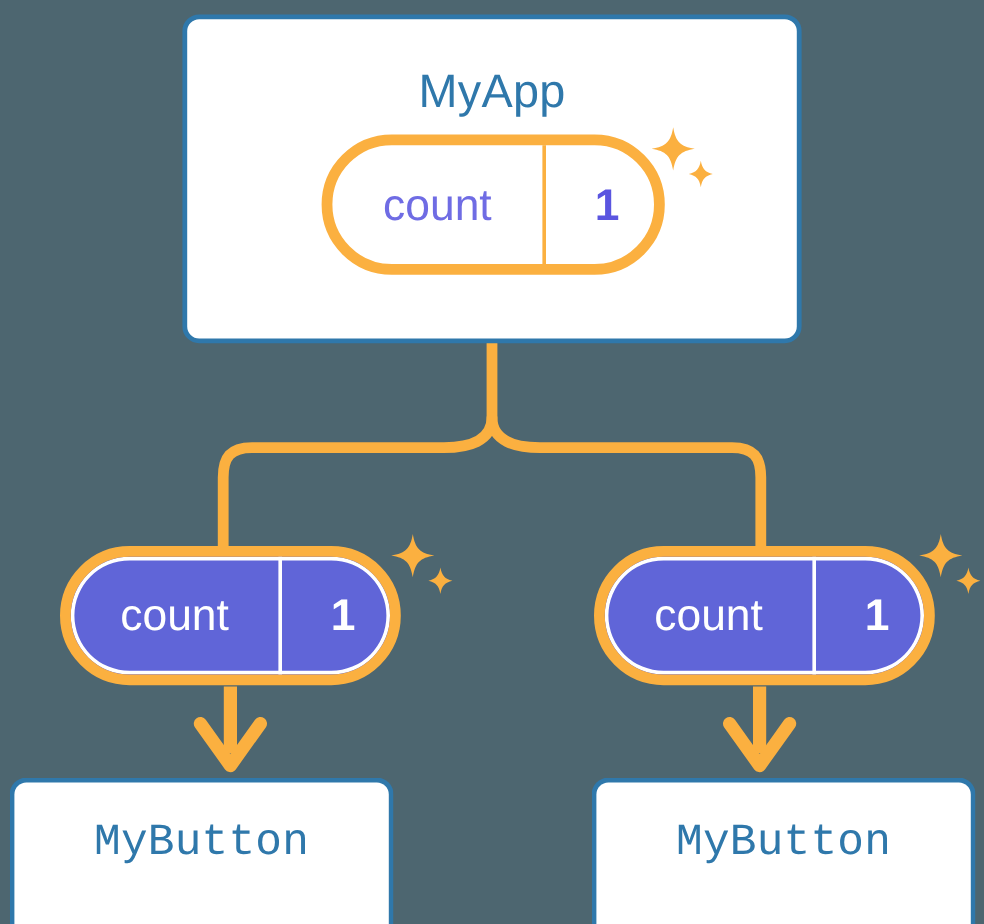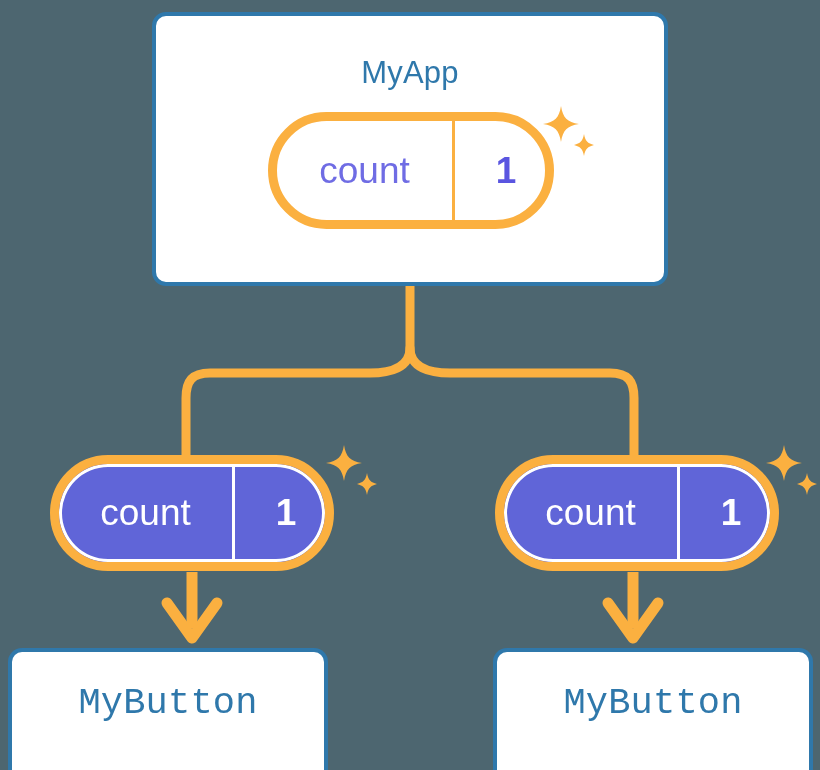--- a/index.html
+++ b/index.html
@@ -49,21 +49,21 @@
     border-bottom-left-radius: 0;
     border-bottom-right-radius: 0;
     border-bottom: none;
   }
 
   .card-title {
     position: absolute;
     left: 0; right: 0;
     text-align: center;
     color: #2f78ab;
-    font-size: 31px;
+    font-size: 39px;
     font-weight: 400;
     letter-spacing: 0.2px;
     white-space: nowrap;
   }
   #myapp-title { top: 39px; }
   .btn-title {
     top: 30px;
     font-size: 37px;
     font-family: Liberation Mono, monospace;
   }

